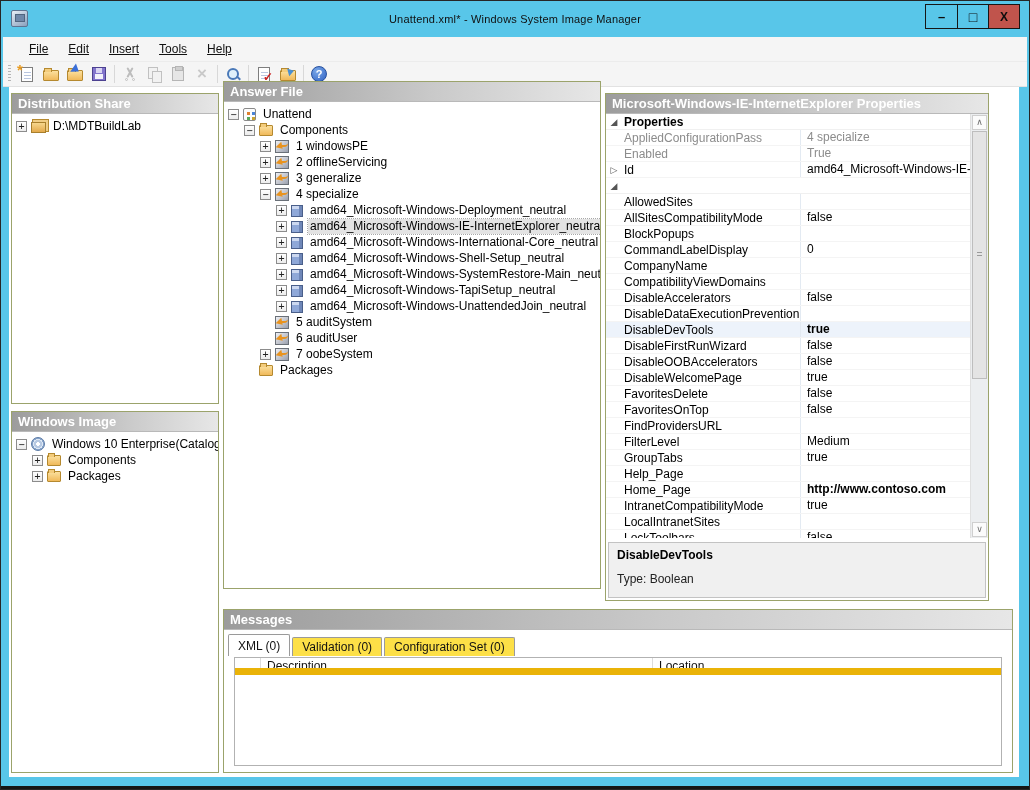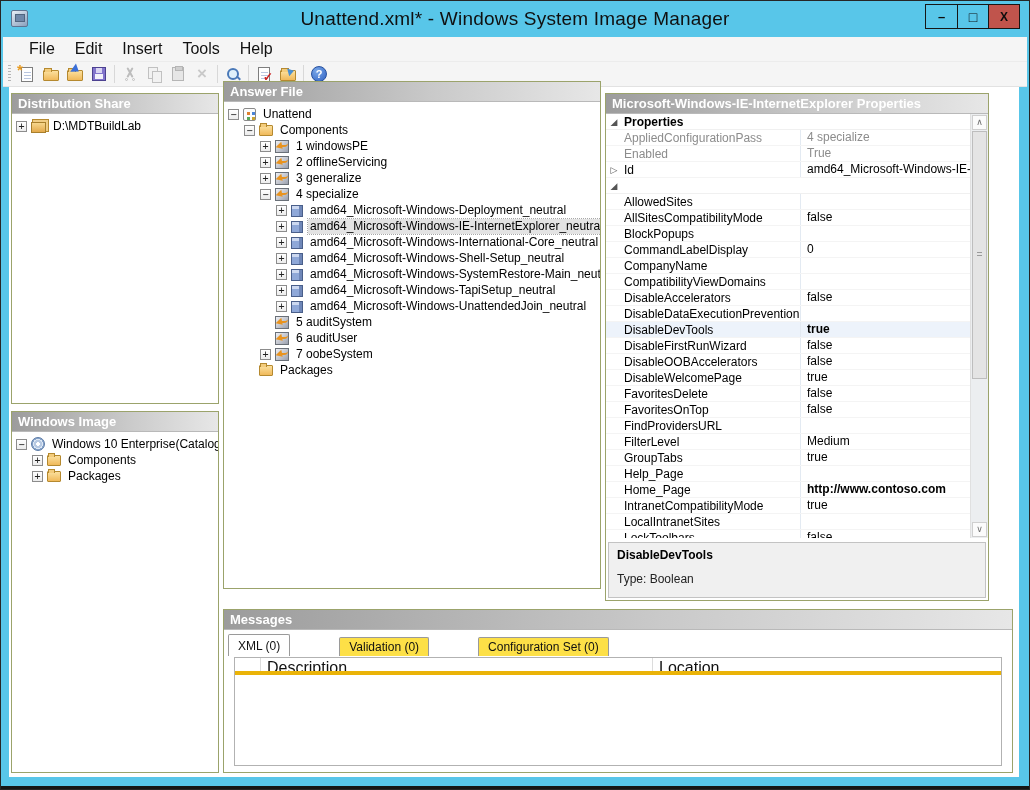--- a/index.html
+++ b/index.html
@@ -7,32 +7,32 @@
   .window{
     position:relative;width:1030px;height:790px;
     background:#58c6e9;border:1px solid #262626;
     font-family:"Liberation Sans",sans-serif;overflow:hidden;
   }
   
   .titlebar{position:absolute;left:0;top:0;right:0;height:36px;display:flex;align-items:center;}
   .app-icon{position:absolute;left:10px;top:9px;width:17px;height:17px;border:1px solid #5f7390;border-radius:2px;
     background:linear-gradient(145deg,#e8eef6 0%,#aebfd4 60%,#8aa0bd 100%);}
   .app-icon::after{content:'';position:absolute;left:3px;top:3px;width:8px;height:6px;background:#6f87a8;border:1px solid #51657f;}
-  .window-title{flex:1;text-align:center;font-size:19px;color:#101010;letter-spacing:.2px;}
+  .window-title{flex:1;text-align:center;font-size:11px;color:#101010;letter-spacing:.2px;}
   .win-controls{position:absolute;right:9px;top:3px;display:flex;border:1px solid #161616;background:#58c6e9;}
   .win-btn{width:31px;height:23px;display:flex;align-items:center;justify-content:center;
     font-size:13px;font-weight:bold;color:#0d0d0d;border-left:1px solid #161616;cursor:default;}
   .win-btn:first-child{border-left:none;}
   .win-btn.close{background:#c0544c;}
   .glyph-min::before{content:'\2013';font-weight:bold;margin-top:-6px;}
   .glyph-max::before{content:'\25A1';font-size:14px;}
   .glyph-close::before{content:'X';font-size:12px;}
   
   .menubar{position:absolute;left:2px;right:2px;top:36px;height:24px;background:#f5f5f5;display:flex;align-items:center;padding-left:16px;}
-  .menu-item{padding:3px 10px;font-size:16px;color:#111;}
+  .menu-item{padding:3px 10px;font-size:12px;color:#111;text-decoration:underline;}
   .toolbar{position:absolute;left:2px;right:2px;top:60px;height:26px;background:#f5f5f5;border-top:1px solid #ececec;border-bottom:1px solid #e2e2e2;display:flex;align-items:center;padding-left:4px;}
   .grip{width:3px;height:18px;margin:0 4px 0 1px;background:repeating-linear-gradient(#b5b5b5 0 1px,transparent 1px 3px);}
   .tbtn{width:24px;height:24px;display:flex;align-items:center;justify-content:center;position:relative;}
   .tsep{width:1px;height:18px;background:#d8d8d8;margin:0 3px;}
   
   .ti{position:relative;display:inline-block;}
   .ti-doc{width:12px;height:15px;background:#fff;border:1px solid #7e7e7e;}
   .ti-doc i{position:absolute;left:2px;width:7px;height:1px;background:#b9c6e0;}
   .ti-star::after{content:'*';position:absolute;left:-5px;top:-7px;color:#e89a1e;font-size:15px;font-weight:bold;}
   .ti-folder{width:16px;height:11px;margin-top:3px;background:linear-gradient(#fbe09e,#f0b95a);border:1px solid #b5892f;border-radius:1px;}
@@ -115,25 +115,25 @@
   .sb-up{top:1px;}
   .sb-down{bottom:1px;}
   .sb-thumb{position:absolute;left:1px;right:1px;top:17px;height:248px;background:#e4e4e4;border:1px solid #bdbdbd;}
   .sb-thumb::after{content:'';position:absolute;left:4px;right:4px;top:50%;height:5px;margin-top:-3px;
     background:repeating-linear-gradient(#9a9a9a 0 1px,transparent 1px 3px);}
   
   .pg-desc{position:absolute;left:2px;right:2px;top:448px;bottom:2px;background:#f0f0f0;border:1px solid #c3c3c3;padding:5px 8px;font-size:12px;}
   .pg-desc .d-title{font-weight:bold;color:#000;}
   .pg-desc .d-type{margin-top:10px;color:#222;}
   
-  .tabs{position:absolute;left:4px;top:24px;height:22px;display:flex;align-items:flex-end;font-size:12px;gap:47px;}
+  .tabs{position:absolute;left:4px;top:24px;height:22px;display:flex;align-items:flex-end;font-size:12px;}
   .tab{padding:2px 9px 3px 9px;background:#fde047;border:1px solid #9a9a9a;border-bottom:none;border-radius:2px 2px 0 0;margin-right:2px;color:#111;height:19px;}
   .tab.active{background:#fff;height:22px;padding-top:4px;position:relative;z-index:2;}
   .msg-table{position:absolute;left:10px;right:10px;top:47px;bottom:6px;border:1px solid #b2b2b2;background:#fff;}
-  .msg-head{display:flex;height:17px;border-bottom:4px solid #eab308;font-size:16px;color:#111;}
+  .msg-head{display:flex;height:17px;border-bottom:7px solid #eab308;font-size:12px;color:#111;}
   .mh-cell{border-right:1px solid #dcdcdc;padding:1px 6px 0 6px;white-space:nowrap;overflow:hidden;}
   .mh-0{width:26px;flex:none;}
   .mh-1{width:392px;flex:none;}
   .mh-2{flex:1;border-right:none;}
 </style>
 </head>
 <body>
 
 <div class="window">
 

